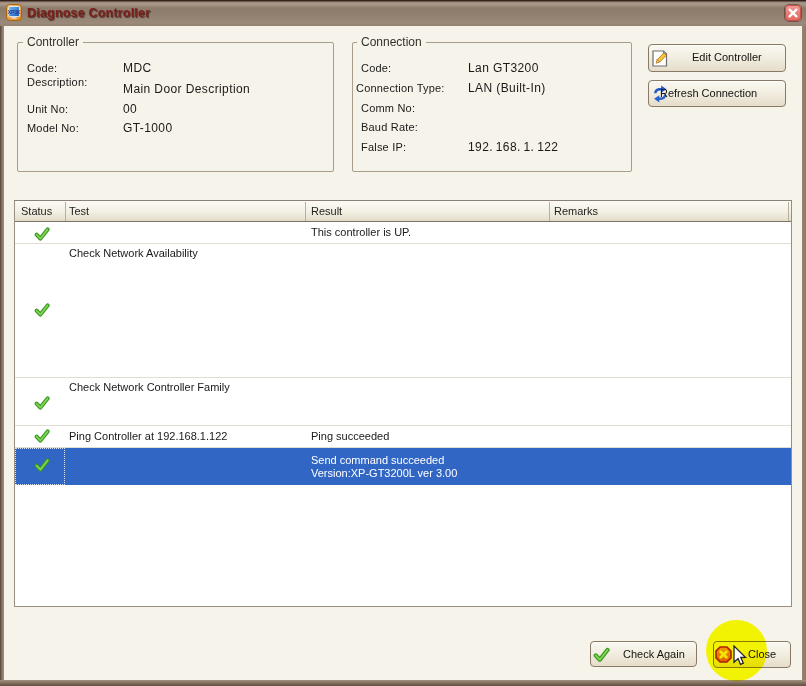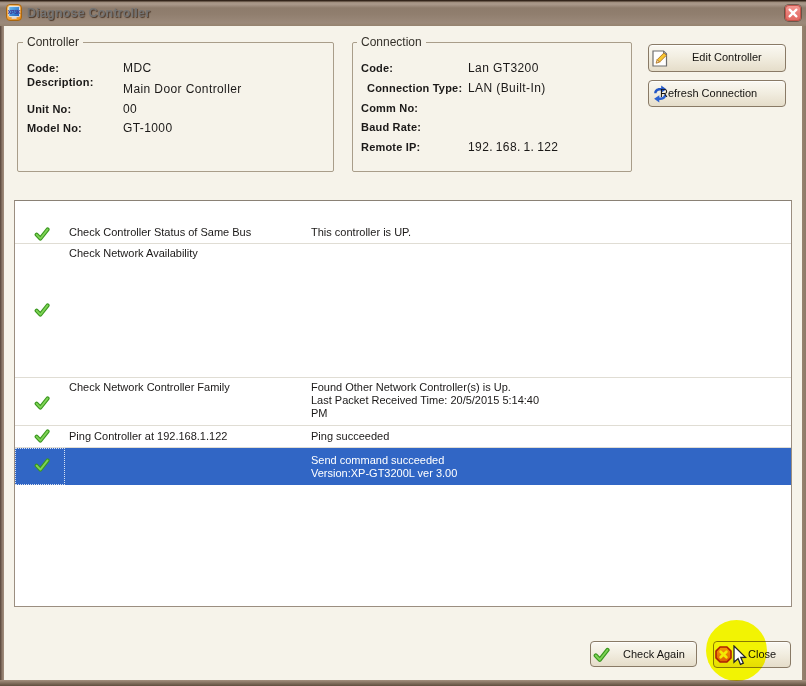--- a/index.html
+++ b/index.html
@@ -1,28 +1,28 @@
 <!DOCTYPE html>
 <html><head><meta charset="utf-8">
 <style>
 *{margin:0;padding:0;box-sizing:border-box}
 html,body{width:806px;height:686px;overflow:hidden}
 body{font-family:"Liberation Sans",sans-serif;background:#f6f3ea;position:relative;font-size:11px;color:#1b1918}
 .abs{position:absolute}
 #titlebar{position:absolute;left:0;top:0;width:806px;height:26px;
  background:linear-gradient(180deg,#2e2017 0,#37281d 1px,#9c8a7a 2px,#ab9a8c 4px,#8d7b6b 8px,#907e6e 14px,#9b897a 23px,#95836f 26px)}
-#title{position:absolute;left:27px;top:0;height:26px;line-height:27px;font-size:12.5px;font-weight:bold;color:#737373;text-shadow:1px 1px 1px #4a3627;letter-spacing:.2px}
+#title{position:absolute;left:27px;top:0;height:26px;line-height:27px;font-size:12.5px;font-weight:bold;color:#7f1d1d;text-shadow:1px 1px 1px #4a3627;letter-spacing:.2px}
 #lborder{position:absolute;left:0;top:26px;width:4px;height:655px;background:linear-gradient(90deg,#554238,#8e7a6b 55%,#a18d7d)}
 #rborder{position:absolute;right:0;top:26px;width:4px;height:655px;background:linear-gradient(270deg,#8d7968,#97836f)}
 #bborder{position:absolute;left:0;top:680px;width:806px;height:6px;background:linear-gradient(180deg,#a5917f,#6a5847 85%,#604e3e)}
 #closebtn{position:absolute;left:785px;top:5px;width:16px;height:16px;border-radius:4px;
  background:linear-gradient(180deg,#f59c96 0%,#e87a74 55%,#e2675f 100%);box-shadow:inset 0 0 0 1px rgba(190,80,70,.9),0 0 0 1px rgba(70,50,40,.55)}
 .gb{position:absolute;border:1px solid #a99d8a;border-radius:2px}
 .gblabel{position:absolute;background:#f6f3ea;padding:0 4px;font-size:12px;color:#35312a;line-height:13px}
-.lab{position:absolute;font-weight:bold;white-space:pre;letter-spacing:.2px}
+.lab{position:absolute;font-weight:normal;white-space:pre;letter-spacing:.2px}
 .val{position:absolute;white-space:pre;font-size:12px;letter-spacing:.4px}
 .btn{position:absolute;border:1px solid #897a66;border-radius:4px;
  background:linear-gradient(180deg,#faf8f2 0%,#f2eee1 45%,#eae3d2 80%,#e5ddca 100%);
  box-shadow:inset 0 1px 0 rgba(255,255,255,.8)}
 .btxt{position:absolute;white-space:pre;color:#151310}
 #tbl{position:absolute;left:14px;top:200px;width:778px;height:407px;background:#fff;border:1px solid #9b8e80;border-top-color:#8a8175}
 #thead{position:absolute;left:0;top:0;width:776px;height:21px;
  background:linear-gradient(180deg,#fcfaf4 0%,#f2efe3 55%,#e6e1cf 90%,#e0dac7 100%);
  border-bottom:1px solid #7e7263}
 .hsep{position:absolute;top:1px;width:1px;height:19px;background:#b9b09c}
@@ -56,63 +56,69 @@
       <path d="M4.6 4.6 L11.4 11.4 M11.4 4.6 L4.6 11.4" stroke="#fff" stroke-width="2.3" stroke-linecap="round"></path>
     </svg></div>
 <div id="lborder"></div>
 <div id="rborder"></div>
 <div id="bborder"></div>
 <div class="gb" style="left:17px;top:42px;width:317px;height:130px"></div>
 <div class="gblabel" style="left:23px;top:36px">Controller</div>
 <div class="lab" style="left:27px;top:62px">Code:</div>
 <div class="val" style="left:123px;top:61px">MDC</div>
 <div class="lab" style="left:27px;top:76px">Description:</div>
-<div class="val" style="left:123px;top:82px">Main Door Controller</div>
+<div class="val" style="left:123px;top:82px">Main Door Description</div>
 <div class="lab" style="left:27px;top:103px">Unit No:</div>
 <div class="val" style="left:123px;top:102px">00</div>
 <div class="lab" style="left:27px;top:122px">Model No:</div>
 <div class="val" style="left:123px;top:121px">GT-1000</div>
 <div class="gb" style="left:352px;top:42px;width:280px;height:130px"></div>
 <div class="gblabel" style="left:357px;top:36px">Connection</div>
 <div class="lab" style="left:361px;top:62px">Code:</div>
 <div class="val" style="left:468px;top:61px">Lan GT3200</div>
-<div class="lab" style="left:367px;top:82px">Connection Type:</div>
+<div class="lab" style="left:356px;top:82px">Connection Type:</div>
 <div class="val" style="left:468px;top:81px">LAN (Built-In)</div>
 <div class="lab" style="left:361px;top:102px">Comm No:</div>
 <div class="lab" style="left:361px;top:121px">Baud Rate:</div>
-<div class="lab" style="left:361px;top:141px">Remote IP:</div>
+<div class="lab" style="left:361px;top:141px">False IP:</div>
 <div class="val" style="left:468px;top:140px">192. 168. 1. 122</div>
 <div class="btn" style="left:648px;top:44px;width:138px;height:28px"></div>
 <svg class="abs" style="left:652px;top:50px" width="16" height="17" viewBox="0 0 16 17">
  <path d="M1 1 h10.5 l3 3 v12 h-13.5 z" fill="#fff" stroke="#6e6e6e" stroke-width="1.2"></path>
  <path d="M11.5 1 l3 3 h-3 z" fill="#cfcfcf" stroke="#6e6e6e" stroke-width="0.9"></path>
  <g transform="rotate(45 8 9)">
   <rect x="6.5" y="2" width="3.4" height="9.5" fill="#f7c631" stroke="#b57b28" stroke-width="0.9"></rect>
   <path d="M6.5 11.5 h3.4 l-1.7 3.2 z" fill="#f6e4c2" stroke="#b57b28" stroke-width="0.9"></path>
  </g>
 </svg>
 <div class="btxt" style="left:692px;top:51px">Edit Controller</div>
 <div class="btn" style="left:648px;top:80px;width:138px;height:27px"></div>
 <svg class="abs" style="left:653px;top:85px" width="15" height="18" viewBox="0 0 15 18">
  <path d="M1.2 8.2 C1.2 5.2 3.6 3.0 6.6 3.0 L8.2 3.0 L8.2 0.6 L13.4 4.2 L8.2 7.8 L8.2 5.4 L6.8 5.4 C5.0 5.4 3.6 6.6 3.5 8.2 Z" fill="#2457c5"></path>
  <path d="M13.3 9.8 C13.3 12.8 10.9 15.0 7.9 15.0 L6.3 15.0 L6.3 17.4 L1.1 13.8 L6.3 10.2 L6.3 12.6 L7.7 12.6 C9.5 12.6 10.9 11.4 11.0 9.8 Z" fill="#2b62d2"></path>
 </svg>
 <div class="btxt" style="left:660px;top:87px">Refresh Connection</div>
 <div id="tbl">
+ <div id="thead">
+  <div class="hsep" style="left:50px"></div>
+  <div class="hsep" style="left:290px"></div>
+  <div class="hsep" style="left:534px"></div>
+  <div class="hsep" style="left:773px"></div>
+  <div class="ht" style="left:6px">Status</div>
+  <div class="ht" style="left:54px">Test</div>
+  <div class="ht" style="left:296px">Result</div>
+  <div class="ht" style="left:539px">Remarks</div>
+ </div>
  <div class="rsep" style="top:42px"></div>
  <div class="rsep" style="top:176px"></div>
  <div class="rsep" style="top:224px"></div>
  <div class="rsep" style="top:246px"></div>
- <div class="ct" style="left:54px;top:25px">Check Controller Status of Same Bus</div>
  <div class="ct" style="left:296px;top:25px">This controller is UP.</div>
  <div class="ct" style="left:54px;top:46px">Check Network Availability</div>
  <div class="ct" style="left:54px;top:180px">Check Network Controller Family</div>
- <div class="ct" style="left:296px;top:180px">Found Other Network Controller(s) is Up.
-Last Packet Received Time: 20/5/2015 5:14:40
-PM</div>
  <div class="ct" style="left:54px;top:229px">Ping Controller at 192.168.1.122</div>
  <div class="ct" style="left:296px;top:229px">Ping succeeded</div>
  <div id="selrow" style="top:247px;height:37px">
   <div class="ct" style="left:296px;top:6px">Send command succeeded
 Version:XP-GT3200L ver 3.00</div>
   <div style="position:absolute;left:1px;top:1px;width:48px;height:35px;outline:1px dotted #d7e1f2"></div>
  </div>
  <svg class="check" style="left:19px;top:25px" viewBox="0 0 16 16">
       <path d="M2.6 8.6 L6.4 12.6 L13.6 3.4" fill="none" stroke="#39961e" stroke-width="4" stroke-linecap="round" stroke-linejoin="round"></path>
       <path d="M2.6 8.6 L6.4 12.6 L13.6 3.4" fill="none" stroke="#7fd456" stroke-width="1.8" stroke-linecap="round" stroke-linejoin="round"></path>

